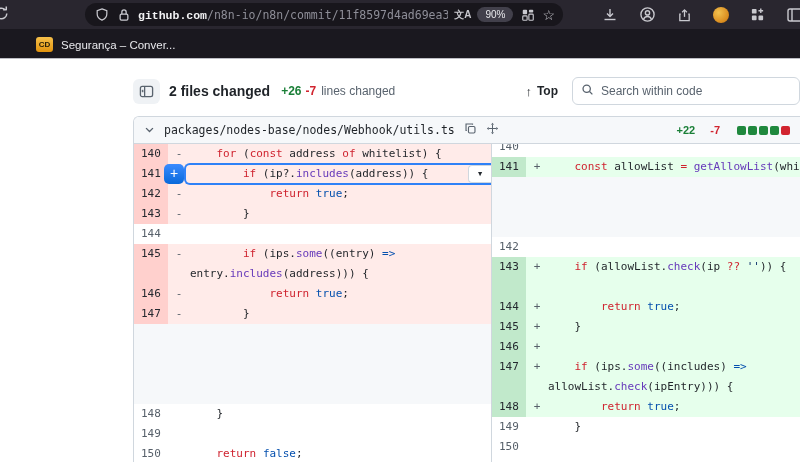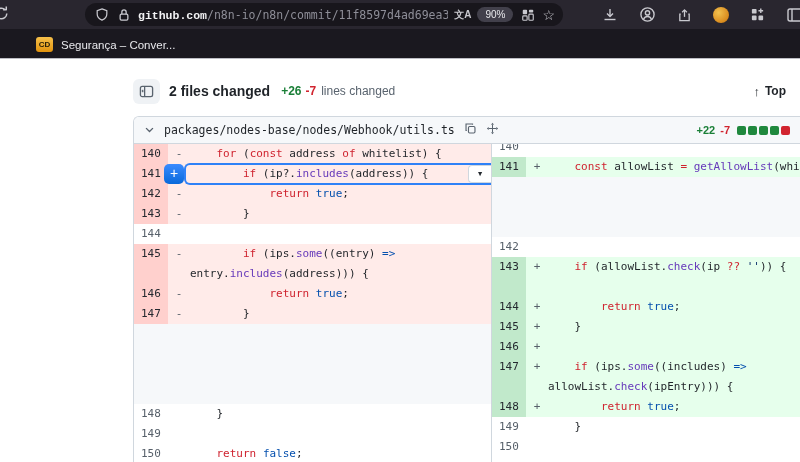--- a/index.html
+++ b/index.html
@@ -72,21 +72,21 @@
     width:150px; color:#1f2328; font-family:"Liberation Sans",sans-serif; }
   .searchbox input::placeholder { color:#59636e; }
 
   .diff-card { position:absolute; left:133px; top:56px; right:0; bottom:-20px;
     border:1px solid #d0d7de; border-right:none; border-radius:6px 0 0 0;
     overflow:hidden; }
   .file-header { height:27px; background:#f6f8fa; border-bottom:1px solid #d0d7de;
     display:flex; align-items:center; padding:0 10px; gap:9px; color:#59636e; }
   .file-path { font-family:"DejaVu Sans Mono", monospace; font-size:11.5px;
     color:#1f2328; }
-  .stat { margin-left:auto; display:flex; align-items:center; gap:3px;
+  .stat { margin-left:auto; display:flex; align-items:center; gap:13px;
     font-size:11px; font-weight:bold; }
   .stat .sa { color:#1a7f37; } .stat .sd { color:#d1242f; margin-left:2px; }
   .squares { display:flex; gap:2px; margin-left:4px; }
   .sq { width:9px; height:9px; border-radius:2px; background:#1f883d; }
   .sq.red { background:#d1242f; }
 
   .diff-body { display:flex; height:calc(100% - 27px); }
   .pane { overflow:hidden; }
   .pane.left { width:357px; }
   .pane.right { flex:1; border-left:1px solid #d0d7de; }
@@ -214,20 +214,29 @@
     </button>
     <span class="fc-title">2 files changed</span>
     <span class="adds">+26</span>
     <span class="dels">-7</span>
     <span class="lines-lbl">lines changed</span>
     <span class="spacer"></span>
     <a class="top-link">
         <span class="top-arrow">↑</span>
         <span>Top</span>
       </a>
+    <div class="searchbox">
+      <span>
+        <svg width="13" height="13" viewBox="0 0 16 16" fill="none" stroke="#59636e" stroke-width="1.6">
+            <circle cx="7" cy="7" r="4.5"></circle>
+            <path d="M10.5 10.5L14 14"></path>
+          </svg>
+      </span>
+      <input placeholder="Search within code" style="">
+    </div>
   </div>
 
   <div class="diff-card">
     <div class="file-header">
       <span>
         <svg width="11" height="11" viewBox="0 0 16 16" fill="none" stroke="#59636e" stroke-width="2">
             <path d="M3 6l5 5 5-5"></path>
           </svg>
       </span>
       <span class="file-path">packages/nodes-base/nodes/Webhook/utils.ts</span>

